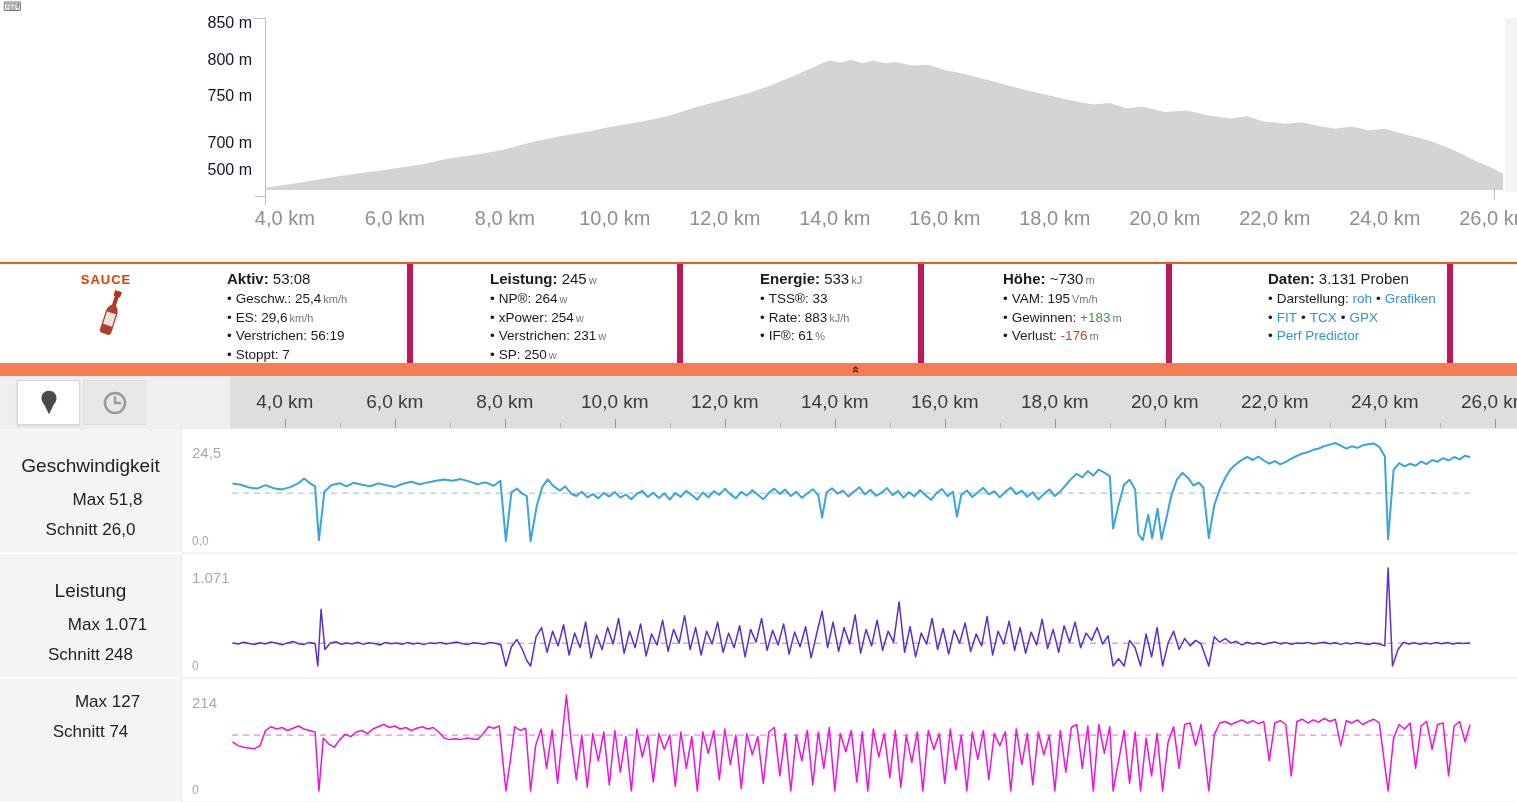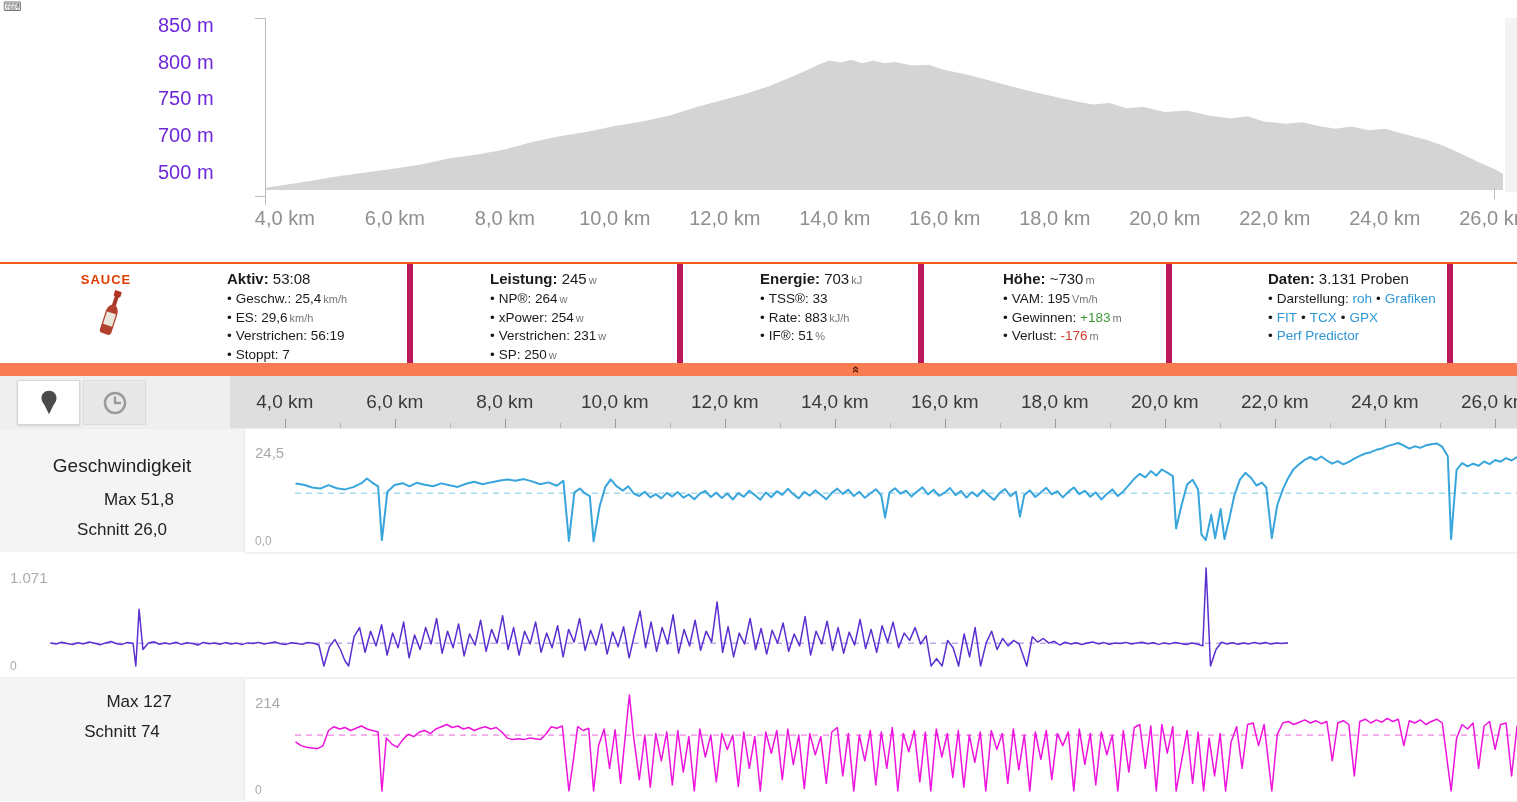--- a/index.html
+++ b/index.html
@@ -2,21 +2,21 @@
 <html><head>
 <meta charset="utf-8">
 <style>
   html,body{margin:0;padding:0;background:#fff;}
   #app{position:relative;width:1517px;height:802px;overflow:hidden;background:#fff;
        font-family:"Liberation Sans",sans-serif;-webkit-font-smoothing:antialiased;}
   
   #elev-section{position:absolute;left:0;top:0;width:1517px;height:262px;background:#fff;}
   #kbd-icon{position:absolute;left:3px;top:0;font-size:13px;color:#777;line-height:14px;}
   #elev-svg{position:absolute;left:0;top:0;}
-  .elev-ylabel{position:absolute;left:158px;width:94px;font-size:20px;color:#6d28d9;}
+  .elev-ylabel{position:absolute;left:158px;width:94px;text-align:right;font-size:16px;color:#0f172a;}
   .elev-xlabel{position:absolute;width:110px;margin-left:-55px;text-align:center;top:207px;font-size:20px;color:#8f8f8f;}
   #elev-scrollbar{position:absolute;right:0;top:18px;width:12px;height:174px;background:#f3f3f3;}
   
   #stats-bar{position:absolute;left:0;top:262px;width:1517px;height:116px;background:#fff;
              border-top:2px solid #f25819;box-sizing:border-box;display:flex;}
   #logo-cell{position:relative;width:212px;flex:none;}
   #logo-text{position:absolute;left:0;top:8px;width:212px;text-align:center;
              font-size:13px;font-weight:bold;letter-spacing:1px;color:#e03c00;}
   #logo-bottle{position:absolute;left:100px;top:26px;transform:rotate(18deg);}
   .stat-col{flex:none;box-sizing:border-box;border-right:6px solid #be185d;padding-top:6px;}
@@ -43,21 +43,21 @@
             display:flex;align-items:center;justify-content:center;cursor:pointer;}
   #tab-map{left:17px;background:#fff;border:1px solid #d6d6d6;box-shadow:0 1px 2px rgba(0,0,0,.12);}
   #tab-laps{left:83px;background:#e8e8e8;border:1px solid #dcdcdc;}
   .ruler-label{position:absolute;top:15px;width:110px;margin-left:-55px;text-align:center;
                font-size:19px;color:#3a3a3a;}
   .tick-major{position:absolute;bottom:0;width:1px;height:9px;background:#9a9a9a;}
   .tick-minor{position:absolute;bottom:0;width:1px;height:5px;background:#b5b5b5;}
   
   #rows{position:absolute;left:0;top:428px;width:1517px;border-top:1px solid #ececec;box-sizing:border-box;}
   .row{display:flex;width:1517px;}
-  .row .panel{width:245px;flex:none;background:#f4f4f4;box-sizing:border-box;
+  .row .panel{width:182px;flex:none;background:#f4f4f4;box-sizing:border-box;
               border-bottom:2px solid #fff;border-right:1px solid #ebebeb;text-align:center;}
   .row .chart{position:relative;flex:1;background:#fff;box-sizing:border-box;border-bottom:2px solid #f2f2f2;}
   .panel-title{padding-top:26px;font-size:19px;color:#222;}
   .panel-max{margin-top:13px;font-size:17px;color:#222;margin-left:34px;}
   .panel-avg{margin-top:10px;font-size:17px;color:#222;}
   .ymax-label{position:absolute;left:10px;top:15px;font-size:15px;color:#a9a9a9;}
   .ymin-label{position:absolute;left:10px;bottom:4px;font-size:12px;color:#a9a9a9;}
   .row svg{position:absolute;left:0;top:0;}
 </style>
 </head>
@@ -72,21 +72,21 @@
       <polygon id="elev-area" fill="#d4d4d4" points="265.6,190 265.6,187.7 295.8,183.3 339.8,175.9 394.8,168.6 422.3,164.2 449.8,158.3 477.3,154.6 504.8,149.4 532.3,142.1 559.8,136.2 587.3,131.8 614.8,125.9 642.3,121.5 669.8,115.6 697.3,106.8 724.8,99.4 746.8,93.5 768.8,86.2 790.8,77.3 807.3,70.0 818.3,64.8 829.3,60.4 840.3,62.6 851.3,59.7 862.3,63.3 873.3,60.4 884.3,63.3 895.3,61.9 911.8,65.5 928.3,64.8 944.8,70.0 966.8,74.4 988.8,80.3 1010.8,86.2 1027.3,90.6 1043.8,94.2 1060.3,97.9 1076.8,101.6 1093.3,104.6 1109.8,103.1 1126.3,108.2 1142.8,106.8 1164.8,111.9 1186.8,110.4 1208.8,115.6 1230.8,118.5 1247.3,116.3 1263.8,121.5 1285.8,123.7 1302.3,122.2 1318.8,125.9 1335.3,128.8 1351.8,126.6 1368.3,130.3 1384.8,128.8 1406.8,134.7 1428.8,140.6 1445.3,146.5 1461.8,153.9 1478.3,162.0 1494.8,169.3 1503.0,173.7 1503.0,190"></polygon>
       <line x1="265.5" y1="18" x2="265.5" y2="205" stroke="#bdbdbd" stroke-width="1"></line>
       <line x1="255" y1="18.5" x2="266" y2="18.5" stroke="#bdbdbd" stroke-width="1"></line>
       <line x1="255" y1="196.5" x2="266" y2="196.5" stroke="#bdbdbd" stroke-width="1"></line>
       <line x1="1494.5" y1="188" x2="1494.5" y2="199" stroke="#bdbdbd" stroke-width="1"></line>
     </svg>
     <div id="elev-ylabels">
         <div class="elev-ylabel" style="top: 14px;">850 m</div>
         <div class="elev-ylabel" style="top: 51px;">800 m</div>
         <div class="elev-ylabel" style="top: 87px;">750 m</div>
-        <div class="elev-ylabel" style="top: 124px;">700 m</div>
+        <div class="elev-ylabel" style="top: 134px;">700 m</div>
         <div class="elev-ylabel" style="top: 161px;">500 m</div>
       </div>
     <div id="elev-xlabels">
         <div class="elev-xlabel" style="left: 284.8px;">4,0 km</div>
         <div class="elev-xlabel" style="left: 394.8px;">6,0 km</div>
         <div class="elev-xlabel" style="left: 504.8px;">8,0 km</div>
         <div class="elev-xlabel" style="left: 614.8px;">10,0 km</div>
         <div class="elev-xlabel" style="left: 724.8px;">12,0 km</div>
         <div class="elev-xlabel" style="left: 834.8px;">14,0 km</div>
         <div class="elev-xlabel" style="left: 944.8px;">16,0 km</div>
@@ -117,24 +117,24 @@
           <div class="stat-item"><span class="bullet">•</span><span class="stat-lbl">Stoppt: </span><span class="stat-val">7</span></div>
         </div>
         <div class="stat-col c2">
           <div class="stat-title"><b>Leistung: </b><span class="stat-val">245</span><span class="stat-unit">w</span></div>
           <div class="stat-item"><span class="bullet">•</span><span class="stat-lbl">NP®: </span><span class="stat-val">264</span><span class="stat-unit">w</span></div>
           <div class="stat-item"><span class="bullet">•</span><span class="stat-lbl">xPower: </span><span class="stat-val">254</span><span class="stat-unit">w</span></div>
           <div class="stat-item"><span class="bullet">•</span><span class="stat-lbl">Verstrichen: </span><span class="stat-val">231</span><span class="stat-unit">w</span></div>
           <div class="stat-item"><span class="bullet">•</span><span class="stat-lbl">SP: </span><span class="stat-val">250</span><span class="stat-unit">w</span></div>
         </div>
         <div class="stat-col c3">
-          <div class="stat-title"><b>Energie: </b><span class="stat-val">703</span><span class="stat-unit">kJ</span></div>
+          <div class="stat-title"><b>Energie: </b><span class="stat-val">533</span><span class="stat-unit">kJ</span></div>
           <div class="stat-item"><span class="bullet">•</span><span class="stat-lbl">TSS®: </span><span class="stat-val">33</span></div>
           <div class="stat-item"><span class="bullet">•</span><span class="stat-lbl">Rate: </span><span class="stat-val">883</span><span class="stat-unit">kJ/h</span></div>
-          <div class="stat-item"><span class="bullet">•</span><span class="stat-lbl">IF®: </span><span class="stat-val">51</span><span class="stat-unit">%</span></div>
+          <div class="stat-item"><span class="bullet">•</span><span class="stat-lbl">IF®: </span><span class="stat-val">61</span><span class="stat-unit">%</span></div>
         </div>
         <div class="stat-col c4">
           <div class="stat-title"><b>Höhe: </b><span class="stat-val">~730</span><span class="stat-unit">m</span></div>
           <div class="stat-item"><span class="bullet">•</span><span class="stat-lbl">VAM: </span><span class="stat-val">195</span><span class="stat-unit">Vm/h</span></div>
           <div class="stat-item"><span class="bullet">•</span><span class="stat-lbl">Gewinnen: </span><span class="stat-val" style="color: rgb(60, 154, 60);">+183</span><span class="stat-unit">m</span></div>
           <div class="stat-item"><span class="bullet">•</span><span class="stat-lbl">Verlust: </span><span class="stat-val" style="color: rgb(208, 60, 44);">-176</span><span class="stat-unit">m</span></div>
         </div>
         <div class="stat-col c5">
           <div class="stat-title"><b>Daten: </b><span class="stat-val">3.131 Proben</span></div>
           <div class="stat-item"><span class="bullet">•</span><span class="stat-lbl">Darstellung: </span><a class="stat-link">roh</a><span class="link-sep">•</span><a class="stat-link">Grafiken</a></div>
@@ -214,20 +214,25 @@
         <svg id="svg-speed" width="1302" height="123">
             <line x1="50" x2="1288.05" y1="64.3" y2="64.3" stroke="#a9d9ec" stroke-width="1.6" stroke-dasharray="6 5"></line>
             <polyline points="50.5,54.6 58.8,55.7 67.1,58.5 75.3,59.6 83.5,56.1 91.8,59.2 100.0,60.4 108.3,58.1 116.5,54.2 122.0,49.5 127.5,53.8 133.1,57.3 136.9,111.1 142.4,62.7 149.6,55.9 157.8,54.2 164.4,57.3 171.5,53.8 179.8,55.7 188.1,57.3 196.3,54.4 204.6,56.3 212.8,57.9 221.0,54.8 229.3,52.8 237.5,55.3 245.8,53.4 254.0,51.8 262.3,50.5 270.5,51.8 278.8,50.1 287.1,52.4 295.3,55.3 303.5,53.4 311.8,56.7 318.4,51.8 323.9,111.9 329.4,63.3 334.9,59.6 340.4,64.7 344.8,67.2 348.6,112.3 354.7,77.0 360.2,58.1 365.7,50.3 371.2,56.9 377.8,61.6 383.3,57.3 388.8,64.5 394.3,67.0 399.8,62.7 405.3,68.4 410.8,65.1 416.3,69.4 421.8,63.9 427.3,67.6 432.8,63.1 438.3,68.6 443.8,65.5 449.3,70.3 454.8,64.7 460.3,62.0 465.8,68.0 471.3,63.7 476.8,69.0 482.3,64.5 487.8,70.5 493.3,64.1 498.8,67.8 504.3,61.8 509.8,66.1 515.3,70.7 520.8,63.5 526.3,68.2 531.8,62.2 537.3,65.9 542.8,59.8 548.3,65.1 553.8,69.4 559.3,62.9 564.8,66.6 570.3,61.2 575.8,65.7 581.3,70.3 586.8,63.9 592.3,59.6 597.8,64.9 603.3,60.6 608.8,67.0 614.3,62.7 619.8,68.8 625.3,64.5 630.8,60.2 636.3,66.4 640.1,88.7 644.5,63.5 650.0,59.2 655.5,64.7 661.0,61.6 666.5,67.6 672.0,62.6 677.5,58.3 683.0,65.5 688.5,60.8 694.0,66.8 699.5,63.7 705.0,59.0 710.5,66.1 716.0,62.0 721.5,68.6 727.0,63.1 732.5,67.4 738.0,61.0 743.5,66.3 749.1,70.9 754.5,64.1 760.0,60.0 765.5,67.2 771.0,62.7 774.9,87.7 779.3,65.9 784.8,61.4 790.3,68.0 795.8,63.5 801.3,58.8 806.8,65.3 812.3,62.2 817.8,68.4 823.3,62.9 828.8,58.5 834.3,65.1 839.8,61.8 845.3,67.8 850.8,63.3 856.3,70.5 861.8,64.9 867.3,60.4 872.8,67.0 878.3,62.4 883.8,56.1 889.3,49.7 894.8,44.8 900.3,48.3 905.8,42.1 911.3,46.6 916.8,40.5 922.3,43.6 927.8,47.1 931.1,99.4 936.6,76.0 942.1,55.5 947.6,50.7 953.1,60.4 956.4,105.3 960.8,111.1 966.3,85.8 970.1,109.2 975.6,79.9 979.5,110.1 983.9,91.6 989.4,66.3 994.9,50.7 1000.4,43.8 1005.9,48.7 1011.4,56.5 1016.9,53.6 1021.3,58.5 1026.8,109.2 1032.3,76.0 1037.8,60.4 1043.3,48.7 1048.8,39.9 1054.3,35.1 1059.8,30.8 1065.3,28.0 1070.8,31.0 1076.3,27.5 1081.8,31.5 1087.3,34.7 1092.8,32.1 1098.3,35.3 1103.8,32.9 1109.3,29.6 1114.8,26.9 1120.3,24.5 1125.8,23.2 1131.3,20.8 1136.8,19.5 1142.3,17.1 1147.8,15.6 1153.3,14.0 1158.8,16.7 1164.3,19.7 1169.8,17.3 1175.3,18.9 1180.8,16.3 1186.3,15.2 1191.8,14.4 1197.3,17.9 1202.8,27.3 1206.1,110.1 1211.6,40.9 1217.1,34.1 1222.6,37.4 1228.1,34.7 1233.6,36.8 1239.1,32.5 1244.6,35.1 1250.1,31.0 1255.6,32.7 1261.1,29.2 1266.6,31.5 1272.1,28.0 1277.6,30.4 1283.1,26.7 1288.0,28.2" fill="none" stroke="#38a5dc" stroke-width="2" stroke-linejoin="round"></polyline>
           </svg>
         <div class="ymax-label">24,5</div>
         <div class="ymin-label">0,0</div>
       </div>
     </div>
 
     <div class="row" style="height:125px">
+      <div class="panel">
+        <div class="panel-title">Leistung</div>
+        <div class="panel-max">Max 1.071</div>
+        <div class="panel-avg">Schnitt 248</div>
+      </div>
       <div class="chart">
         <svg id="svg-power" width="1302" height="123">
             <line x1="50" x2="1288.05" y1="89.3" y2="89.3" stroke="#bcabe8" stroke-width="1.6" stroke-dasharray="6 5"></line>
             <polyline points="50.5,89.1 56.0,90.0 61.5,88.2 67.1,89.6 72.5,90.5 78.1,88.7 83.5,89.9 89.0,88.0 94.6,89.3 100.0,90.8 105.6,88.9 111.0,87.5 116.5,89.7 122.0,90.4 127.5,88.4 133.1,89.5 135.8,112.0 139.1,55.3 142.9,95.5 148.4,89.1 153.9,87.8 159.4,90.2 165.0,88.9 170.4,89.9 175.9,88.2 181.5,90.4 186.9,88.8 192.5,89.5 197.9,91.0 203.4,88.4 209.0,89.7 214.4,88.9 220.0,90.2 225.4,88.6 230.9,89.9 236.5,89.1 241.9,90.6 247.5,88.9 252.9,89.5 258.4,88.4 264.0,90.0 269.4,89.1 274.9,88.0 280.4,89.7 285.9,90.4 291.4,88.8 297.0,89.5 302.4,90.2 307.9,88.4 313.4,89.3 318.9,91.0 323.9,112.0 329.4,92.8 334.9,85.5 340.4,95.5 344.8,106.5 348.6,112.0 354.1,82.7 359.6,73.6 365.1,98.3 370.6,77.2 376.1,91.9 381.6,70.8 387.1,101.0 392.6,79.1 398.1,93.7 403.6,68.1 409.1,103.8 414.6,80.9 420.1,95.5 425.6,73.6 431.1,90.0 436.6,64.4 442.1,99.2 447.6,77.2 453.1,93.7 458.6,69.9 464.1,101.9 469.6,80.0 475.1,91.0 480.6,66.2 486.1,97.4 491.6,75.4 497.1,89.1 502.6,61.7 508.1,95.5 513.6,73.6 519.1,101.0 524.6,77.2 530.1,90.0 535.6,68.1 541.1,98.3 546.6,79.1 552.1,93.7 557.6,71.7 563.1,102.8 568.6,75.4 574.1,88.2 579.6,64.4 585.1,96.4 590.6,76.3 596.1,91.0 601.6,69.9 607.1,100.1 612.6,78.1 618.1,92.8 623.6,72.7 629.1,103.8 634.6,80.0 640.1,57.1 645.6,93.7 651.1,68.1 656.6,97.4 662.1,73.6 667.6,90.0 673.1,60.8 678.6,99.2 684.1,75.4 689.6,91.9 695.1,66.2 700.6,96.4 706.1,77.2 711.6,88.2 717.1,47.9 722.6,98.3 728.1,72.7 733.6,102.8 739.2,79.1 744.6,90.0 750.1,64.4 755.6,95.5 761.1,74.5 766.7,100.1 772.1,76.3 777.6,89.1 783.1,69.0 788.6,97.4 794.2,80.0 799.6,91.9 805.1,62.6 810.6,101.0 816.1,77.2 821.7,90.0 827.1,67.2 832.6,96.4 838.1,73.6 843.6,99.2 849.2,78.1 854.6,91.0 860.1,65.3 865.6,94.6 871.1,75.4 876.7,98.3 882.1,71.7 887.6,88.2 893.1,68.1 898.6,93.7 904.2,79.1 909.6,86.4 915.1,73.6 920.6,90.0 926.1,81.8 931.1,112.0 936.6,104.7 942.1,112.0 947.6,86.4 953.1,93.7 958.6,112.0 964.1,80.0 969.6,102.8 975.1,73.6 980.6,112.0 986.1,89.1 991.6,77.2 997.1,95.5 1002.6,84.5 1008.1,91.9 1013.6,86.4 1019.1,90.0 1026.8,112.0 1032.3,82.7 1037.8,88.2 1043.3,84.5 1048.8,89.1 1054.3,87.3 1059.8,91.0 1065.3,88.2 1070.8,90.0 1076.3,88.7 1081.8,90.5 1087.3,89.1 1092.8,88.0 1098.3,89.9 1103.8,88.6 1109.3,90.2 1114.8,88.9 1120.3,89.5 1125.8,88.4 1131.3,90.0 1136.8,89.1 1142.3,88.2 1147.8,89.7 1153.3,88.8 1158.8,90.4 1164.3,88.9 1169.8,89.9 1175.3,88.4 1180.8,89.5 1186.3,90.4 1191.8,89.1 1197.3,90.0 1202.8,91.9 1206.1,14.0 1210.5,112.0 1216.0,95.5 1221.5,88.2 1227.0,90.0 1232.5,88.7 1238.0,90.2 1243.5,88.9 1249.0,89.9 1254.5,88.4 1260.0,89.7 1265.5,88.6 1271.0,90.0 1276.5,88.9 1282.0,89.5 1288.0,89.1" fill="none" stroke="#5a2fd0" stroke-width="1.5" stroke-linejoin="round"></polyline>
           </svg>
         <div class="ymax-label">1.071</div>
         <div class="ymin-label">0</div>
       </div>
     </div>
 

